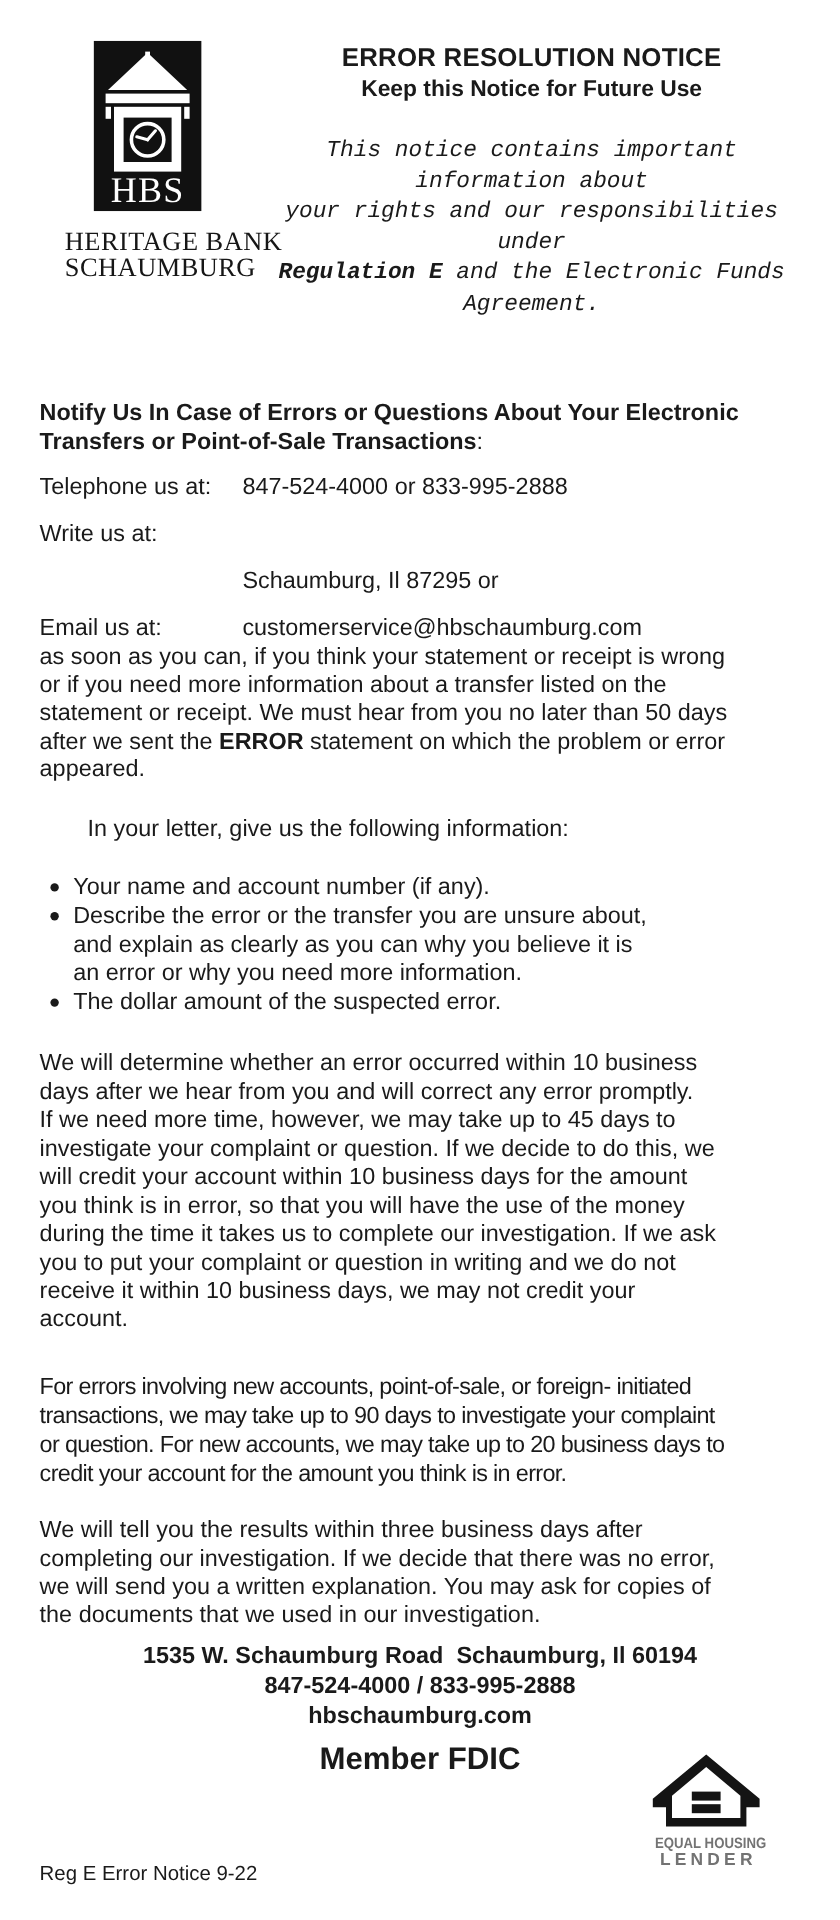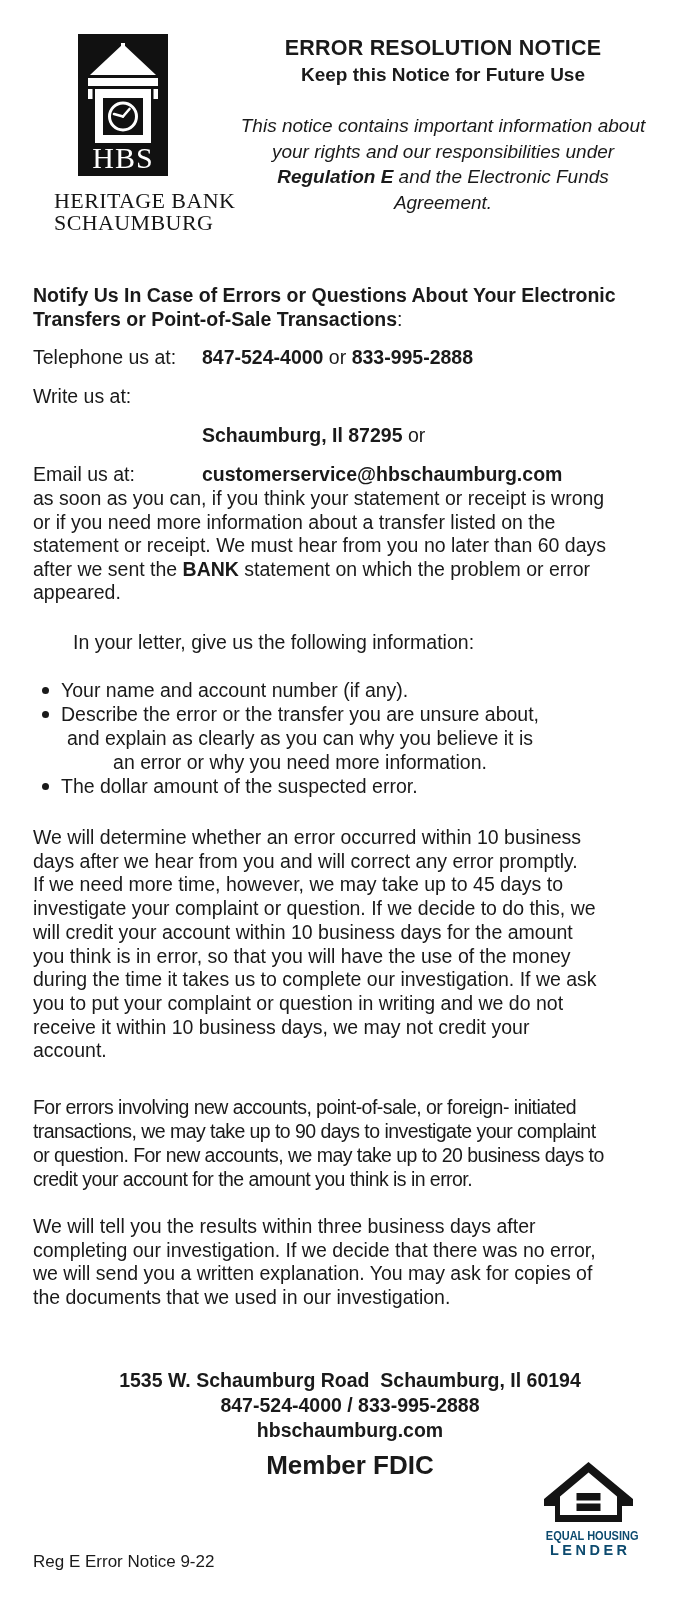--- a/index.html
+++ b/index.html
@@ -19,49 +19,50 @@
   .bankname{
     margin:14px 0 0 24px;
     font-family:"Liberation Serif",serif;
     font-size:22px;line-height:21.5px;letter-spacing:0.4px;
     color:#161616;white-space:nowrap;
   }
   .titleblock{flex:1;text-align:center;padding-top:2px;}
   .doc-title{font-size:21.5px;font-weight:bold;letter-spacing:0.2px;}
   .doc-subtitle{font-size:19px;font-weight:bold;margin-top:3px;}
   .intro{
-    margin:27px auto 0;font-style:italic;font-size:19px;line-height:25.5px;
+    margin:27px auto 16px;font-style:italic;font-size:19px;line-height:25.5px;
     white-space:pre-line;
+    font-family:Liberation Mono, monospace;
   }
   .intro .bi{font-weight:bold;}
   
   .body{padding:0 35px 0 33px;font-size:19.5px;line-height:23.5px;}
   .notify-heading{margin:50px 0 0;font-size:19.5px;font-weight:bold;line-height:24px;white-space:pre-line;}
   .notify-heading .colon{font-weight:normal;}
   .contacts{margin-top:14px;line-height:25px;}
   .contact-row{display:flex;margin-top:14px;}
   .contact-label{width:169px;flex:none;}
-  .contact-value strong{font-weight:bold;}
+  .contact-value strong{font-weight:normal;}
   .p{margin:0;white-space:pre-line;}
   .p strong{font-weight:bold;}
   .letter-intro{margin-top:26px;margin-left:40px;}
-  .bullets{margin-top:24px;line-height:24px;padding-left:9px;text-align:center;}
+  .bullets{margin-top:24px;line-height:24px;padding-left:9px;}
   .bullet-row{display:flex;}
   .bullet-dot{flex:none;width:7px;height:7px;border-radius:50%;background:#1a1a1a;margin:8.5px 12px 0 0;}
   .bullet-text{white-space:pre-line;}
   .orally{margin-top:33px;}
   .determine{margin-top:28px;line-height:23.7px;}
   .condensed{margin-top:32px;line-height:24px;letter-spacing:-0.55px;}
   .results{margin-top:24px;line-height:23.7px;}
   
   .footer-center{position:absolute;left:0;top:1368px;width:100%;text-align:center;}
   .addr{font-weight:bold;font-size:19.5px;line-height:25px;white-space:pre-wrap;}
   .member{font-size:26px;font-weight:bold;margin-top:7px;}
   .doc-refs{position:absolute;left:33px;top:1496px;font-size:17px;line-height:26.5px;white-space:pre-wrap;}
-  .ehl{position:absolute;left:540px;top:1460px;width:97px;text-align:center;color:#0c4a6e;}
+  .ehl{position:absolute;left:540px;top:1460px;width:97px;text-align:center;color:#737373;}
   .ehl svg{display:block;width:97px;height:64px;margin:0 auto;}
   .ehl-line1{font-size:12.5px;font-weight:bold;margin-top:5px;white-space:nowrap;transform:scaleX(0.88);transform-origin:50% 50%;}
   .ehl-line2{font-size:14.5px;font-weight:bold;letter-spacing:3.5px;text-indent:3.5px;white-space:nowrap;margin-top:-1px;}
 </style>
 </head>
 <body>
 
 <div class="page">
 
   <div class="header">
@@ -122,22 +123,22 @@
         <span class="contact-value"><strong>Schaumburg, Il 87295</strong><span> or</span></span>
       </div>
       <div class="contact-row">
         <span class="contact-label">Email us at:</span>
         <span class="contact-value"><strong>customerservice@hbschaumburg.com</strong></span>
       </div>
     </div>
 
     <p class="p"><span>as soon as you can, if you think your statement or receipt is wrong
 or if you need more information about a transfer listed on the
-statement or receipt. We must hear from you no later than 60 days
-after we sent the </span><strong>BANK</strong><span> statement on which the problem or error
+statement or receipt. We must hear from you no later than 50 days
+after we sent the </span><strong>ERROR</strong><span> statement on which the problem or error
 appeared.</span></p>
 
     <p class="p letter-intro">In your letter, give us the following information:</p>
 
     <div class="bullets">
       <div class="bullet-row">
         <span class="bullet-dot"></span>
         <span class="bullet-text">Your name and account number (if any).</span>
       </div>
       <div class="bullet-row">

